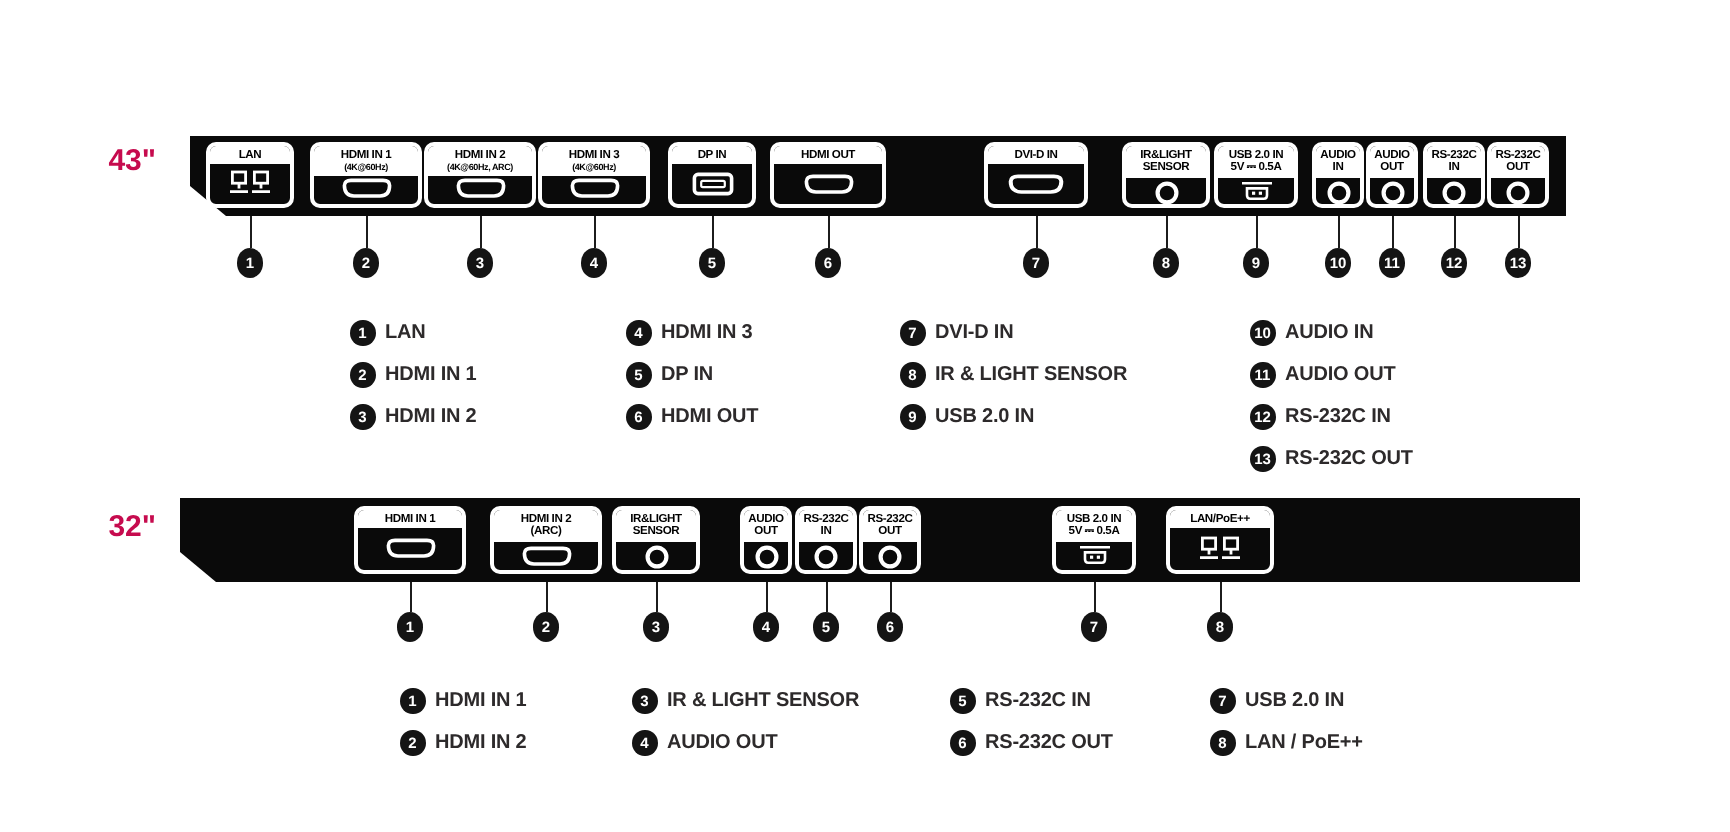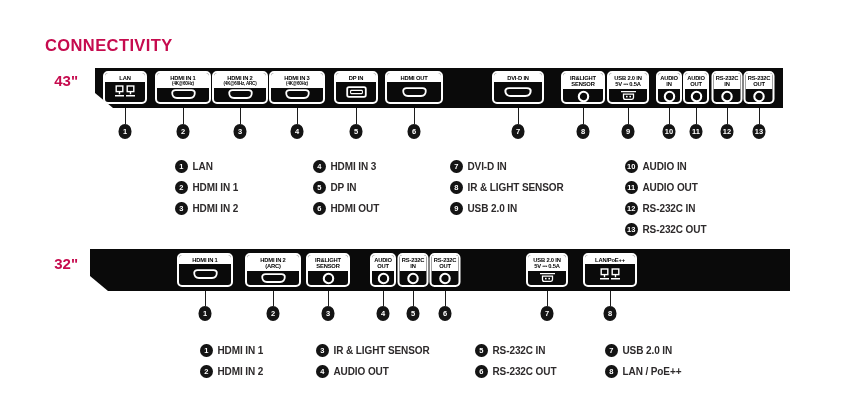--- a/index.html
+++ b/index.html
@@ -28,21 +28,20 @@
   .lbul{width:12.5px;height:13px;border-radius:50%;background:#141414;color:#fff;
         font-size:7.5px;font-weight:700;flex:0 0 auto;
         display:flex;align-items:center;justify-content:center;}
   .llab{font-size:10px;font-weight:700;color:var(--legend-text,#2d2a2b);
         white-space:nowrap;letter-spacing:-0.1px;}
 </style>
 </head>
 <body>
 
 <div id="stage">
-  <div id="title">CONNECTIVITY</div>
   <div id="size-43" class="size-label">43"</div>
   <div id="size-32" class="size-label">32"</div>
 
 <div>
       <div class="bar" style="left: 95px; top: 68px; width: 688px; height: 40px;"></div>
       <div class="port" style="left: 125px; top: 71px; width: 44px; height: 33px;">
         <div class="plabel">
           <div class="plmain">LAN</div>
         </div>
         <div class="pglyph">

